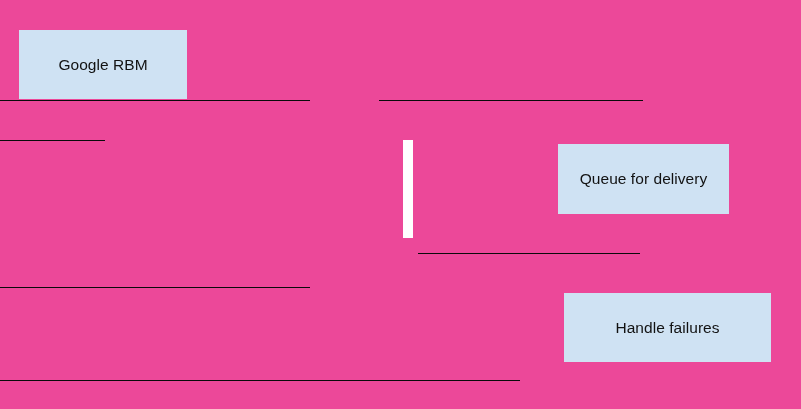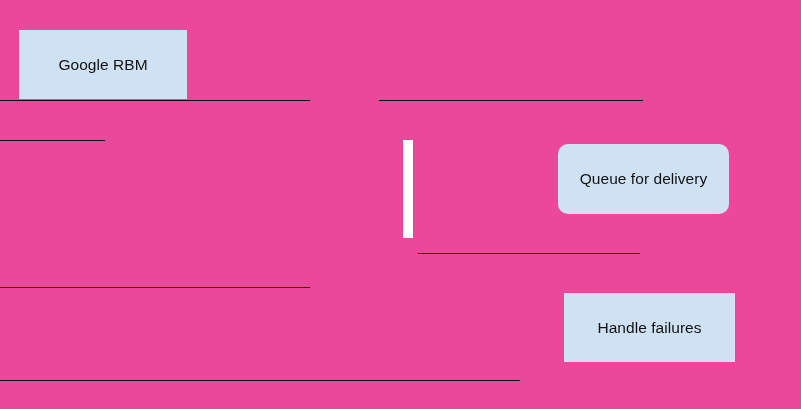--- a/index.html
+++ b/index.html
@@ -65,23 +65,23 @@
   <div class="edge h" style="left:418px; top:253px; width:222px;"></div>
   <div class="edge h" style="left:0px;   top:287px; width:105px;"></div>
   <div class="edge h" style="left:105px; top:287px; width:205px;"></div>
   <div class="edge h" style="left:0px;   top:380px; width:520px;"></div>
 
   <div class="node" style="left:19px; top:30px; width:168px; height:69px;">
     <span class="node-label">Google RBM</span>
   </div>
 
 
-  <div class="node" style="left:558px; top:144px; width:171px; height:70px;border-radius:10px;">
+  <div class="node" style="left:558px; top:144px; width:171px; height:70px;">
     <span class="node-label">Queue for delivery</span>
   </div>
 
-  <div class="node" style="left:564px; top:293px; width:171px; height:69px;">
+  <div class="node" style="left:564px; top:293px; width:207px; height:69px;">
     <span class="node-label">Handle failures</span>
   </div>
 
   <div class="white-bar" style="left:403px; top:140px; width:10px; height:98px;"></div>
 
 </div>
 
 </body></html>

